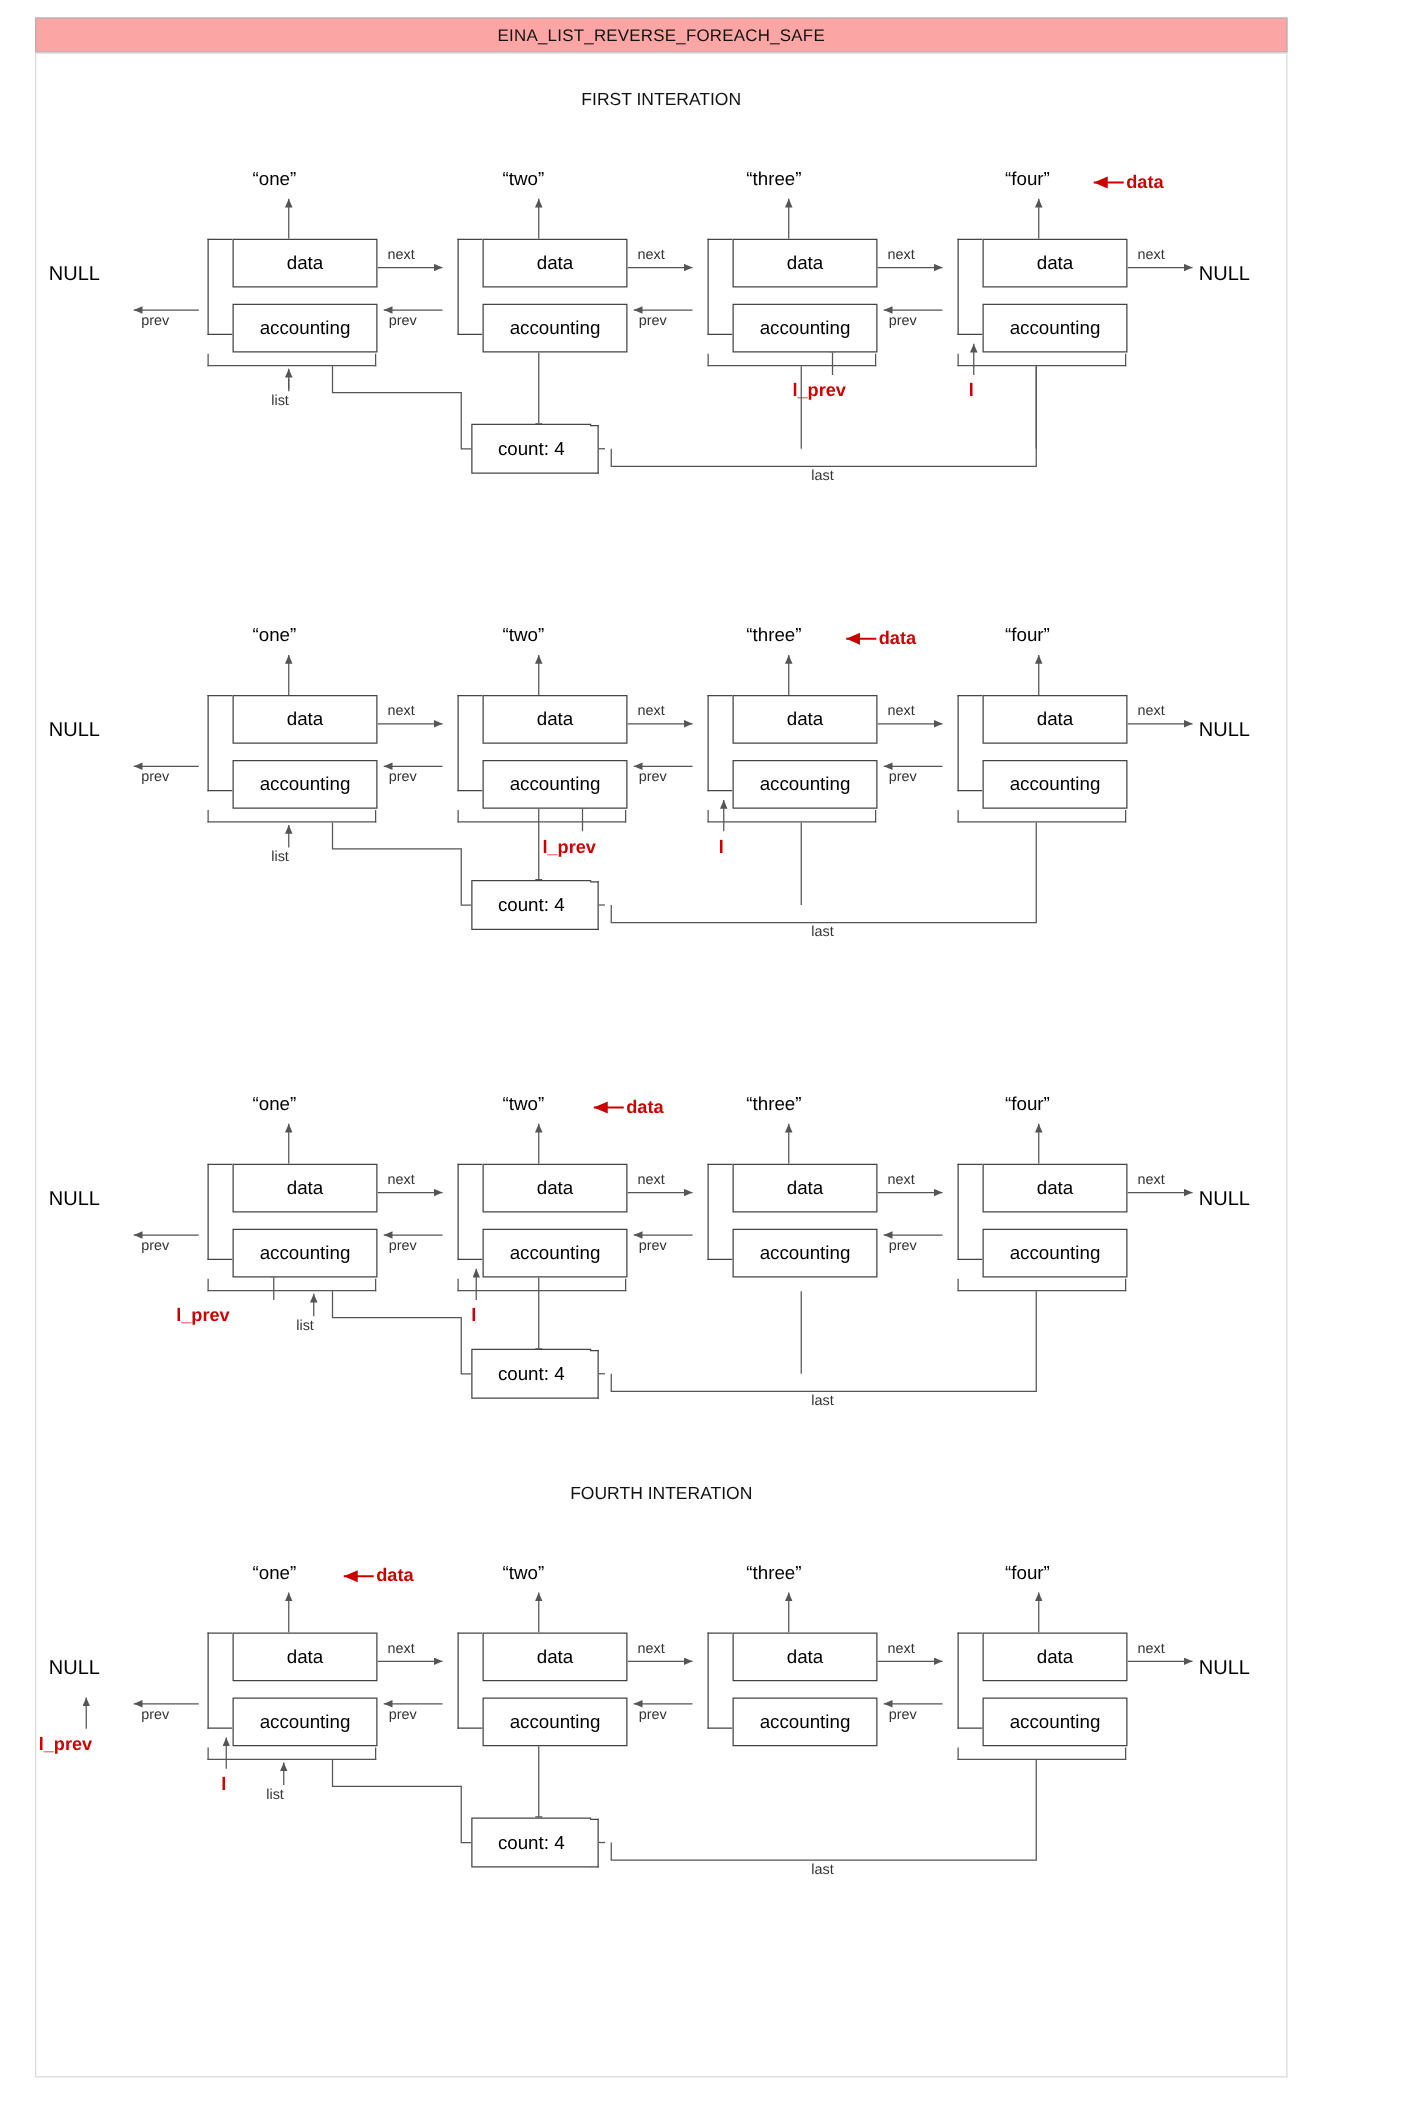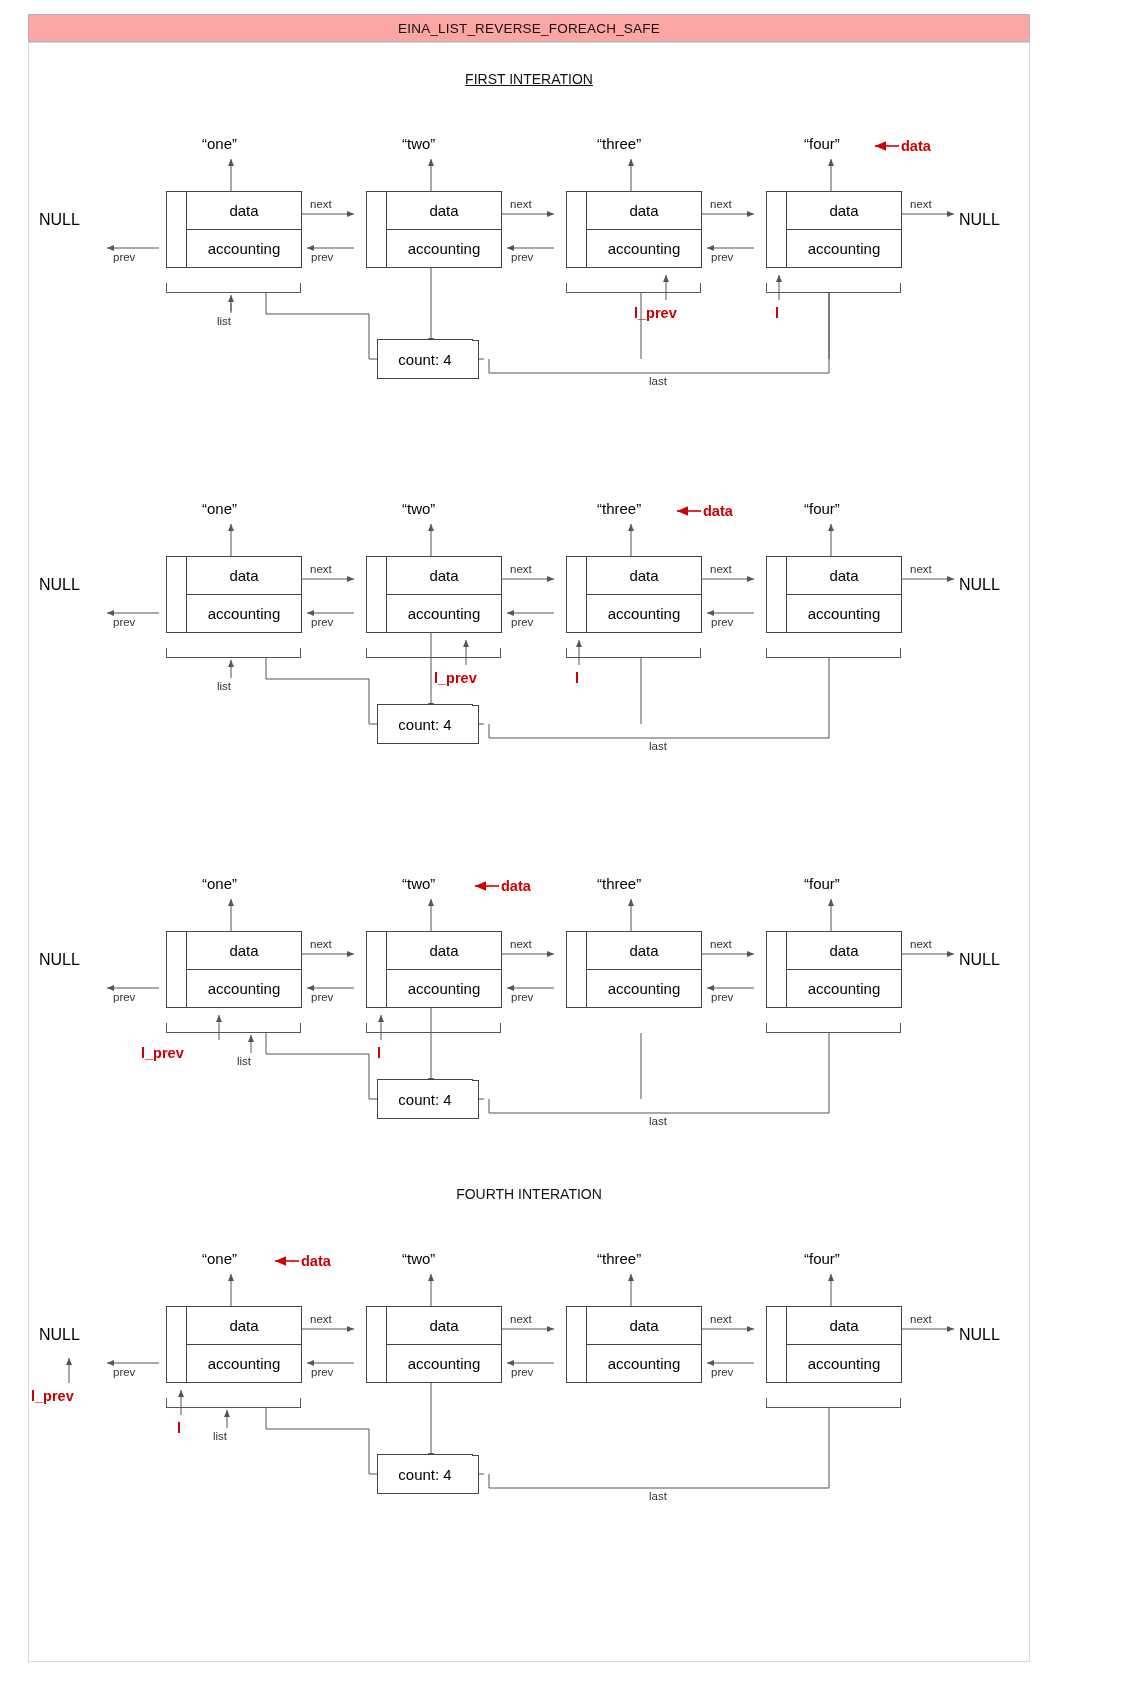--- a/index.html
+++ b/index.html
@@ -52,21 +52,21 @@
     position:absolute;
     left:20px;
     width:116px;height:39px;
     box-sizing:border-box;
     border:1px solid #444;
     display:flex;align-items:center;justify-content:center;
     font-size:15px;
     background:#fff;
   }
   .node .cell.top{top:0;}
-  .node .cell.bottom{top:38px;}
+  .node .cell.bottom{top:52px;}
   .node .lbracket{
     position:absolute;
     left:0;top:0;
     width:20px;height:77px;
     box-sizing:border-box;
     border:1px solid #444;
     border-right:none;
     background:#fff;
   }
   .quote{
@@ -264,21 +264,21 @@
       </g>
       <g stroke="#555" stroke-width="1" fill="none">
         <path d="M237,1365 L237,1386 L340,1386 L340,1431 L348,1431"></path>
         <path d="M800,1365 L800,1445 L460,1445 L460,1431"></path>
       </g>
       <g stroke="#cc0000" stroke-width="1.6" fill="none" marker-end="url(#ahr)">
         <path d="M270,1218 L246,1218"></path>
       </g>
     </svg>
 
-    <div class="section-title" style="top:28px;text-decoration:underline;">FIRST INTERATION</div>
+    <div class="section-title" style="top:28px;">FIRST INTERATION</div>
 
     <div class="quote" style="left:173px;top:92px;">“one”</div>
     <div class="quote" style="left:373px;top:92px;">“two”</div>
     <div class="quote" style="left:568px;top:92px;">“three”</div>
     <div class="quote" style="left:775px;top:92px;">“four”</div>
     <div class="red" style="left:872px;top:95px;">data</div>
 
     <div class="node" style="left:137px;top:148px;">
       <div class="lbracket"></div>
       <div class="cell top">data</div>

